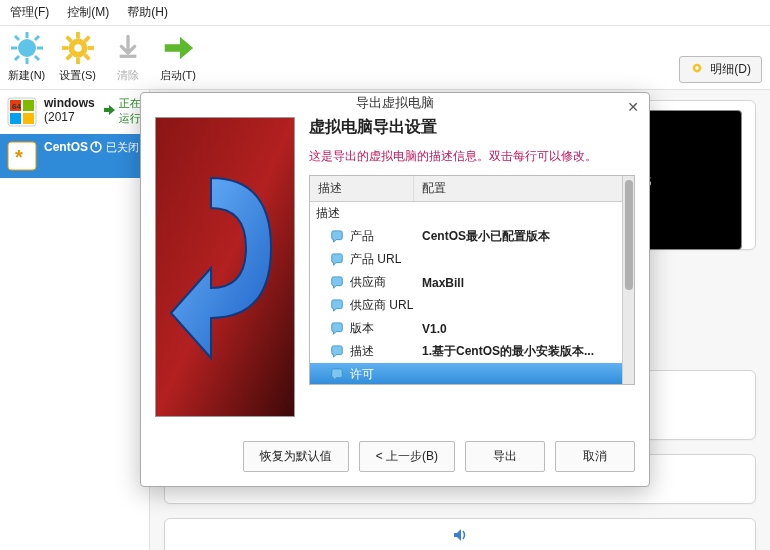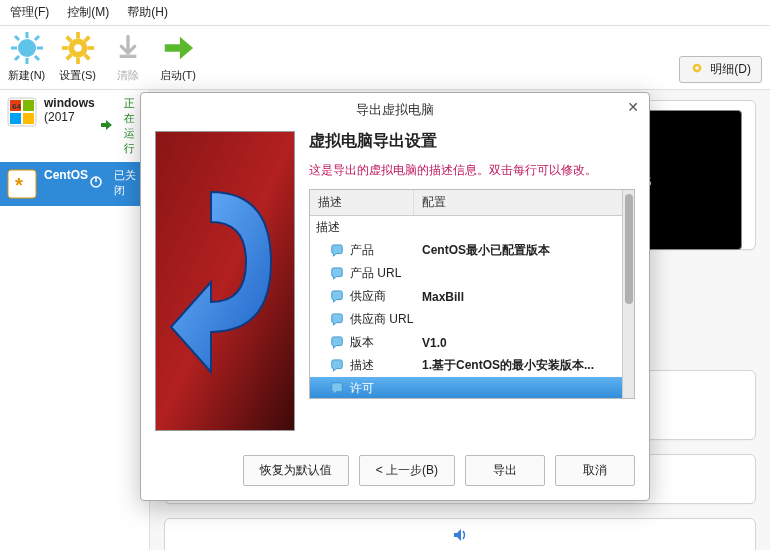--- a/index.html
+++ b/index.html
@@ -16,30 +16,30 @@
 .toolbar-right { display: flex; gap: 8px; align-items: center; padding-left: 44px; }
 .pill-btn { border: 1px solid #bbb; background: #f5f5f5; border-radius: 3px; padding: 4px 10px; display: flex; align-items: center; gap: 6px; font-size: 12px; }
 
 .main { display: flex; height: calc(100% - 80px); }
 .sidebar { width: 150px; background: #fff; border-right: 1px solid #e0e0e0; }
 .vm-item { display: flex; gap: 6px; padding: 6px 6px; align-items: flex-start; }
 .vm-item.selected { background: #2f8ad8; color: #fff; }
 .vm-os-icon { width: 32px; height: 32px; flex-shrink: 0; }
 .vm-texts { display: flex; flex-direction: row; gap: 2px; }
 .vm-name { font-weight: bold; font-size: 12px; }
-.vm-state { font-size: 11px; display: flex; align-items: center; gap: 12px; }
+.vm-state { font-size: 11px; display: flex; align-items: center; gap: 4px; }
 
 .details { flex: 1; background: #f7f7f7; padding: 10px 14px; position: relative; overflow: hidden; }
 .detail-section { background: #fff; border: 1px solid #d4d4d4; border-radius: 6px; margin-bottom: 14px; padding: 8px 12px; box-shadow: 0 1px 2px rgba(0,0,0,0.04); }
 .detail-header { display: flex; align-items: center; gap: 8px; font-size: 13px; color: #1a1a1a; font-weight: bold; flex-direction: column; }
 .preview-box { width: 200px; height: 140px; background: #000; border: 1px solid #888; border-radius: 4px; position: absolute; right: 28px; top: 20px; display: flex; align-items: center; justify-content: center; color: #fff; font-size: 22px; font-weight: bold; }
 
 
 .dialog-overlay { position: absolute; left: 140px; top: 92px; width: 510px; background: #fff; border: 1px solid #aaa; border-radius: 4px; box-shadow: 0 6px 24px rgba(0,0,0,0.25); z-index: 100; }
-.dialog-title { text-align: center; padding: 8px 0; font-size: 13px; color: #333; position: relative; }
+.dialog-title { text-align: center; padding: 1px 0; font-size: 13px; color: #333; position: relative; }
 .dialog-close { position: absolute; right: 10px; top: 6px; cursor: pointer; font-size: 14px; color: #555; }
 .dialog-body { display: flex; padding: 4px 14px 14px 14px; gap: 14px; }
 .wizard-art { width: 140px; height: 300px; background: linear-gradient(135deg, #6b0f0f 0%, #a31818 50%, #3a0707 100%); border: 1px solid #999; flex-shrink: 0; position: relative; overflow: hidden; }
 .wizard-right { flex: 1; display: flex; flex-direction: column; }
 .wizard-h { font-size: 16px; font-weight: bold; margin-bottom: 10px; }
 .wizard-desc { font-size: 12px; color: #be185d; margin-bottom: 10px; }
 .wizard-table { border: 1px solid #bcbcbc; height: 210px; overflow: hidden; position: relative; display: flex; }
 .wizard-table-inner { flex: 1; overflow-y: auto; }
 .wizard-table-head { display: flex; background: #f0f0f0; border-bottom: 1px solid #ccc; font-size: 12px; color: #333; }
 .wizard-table-head > div { padding: 4px 8px; }

